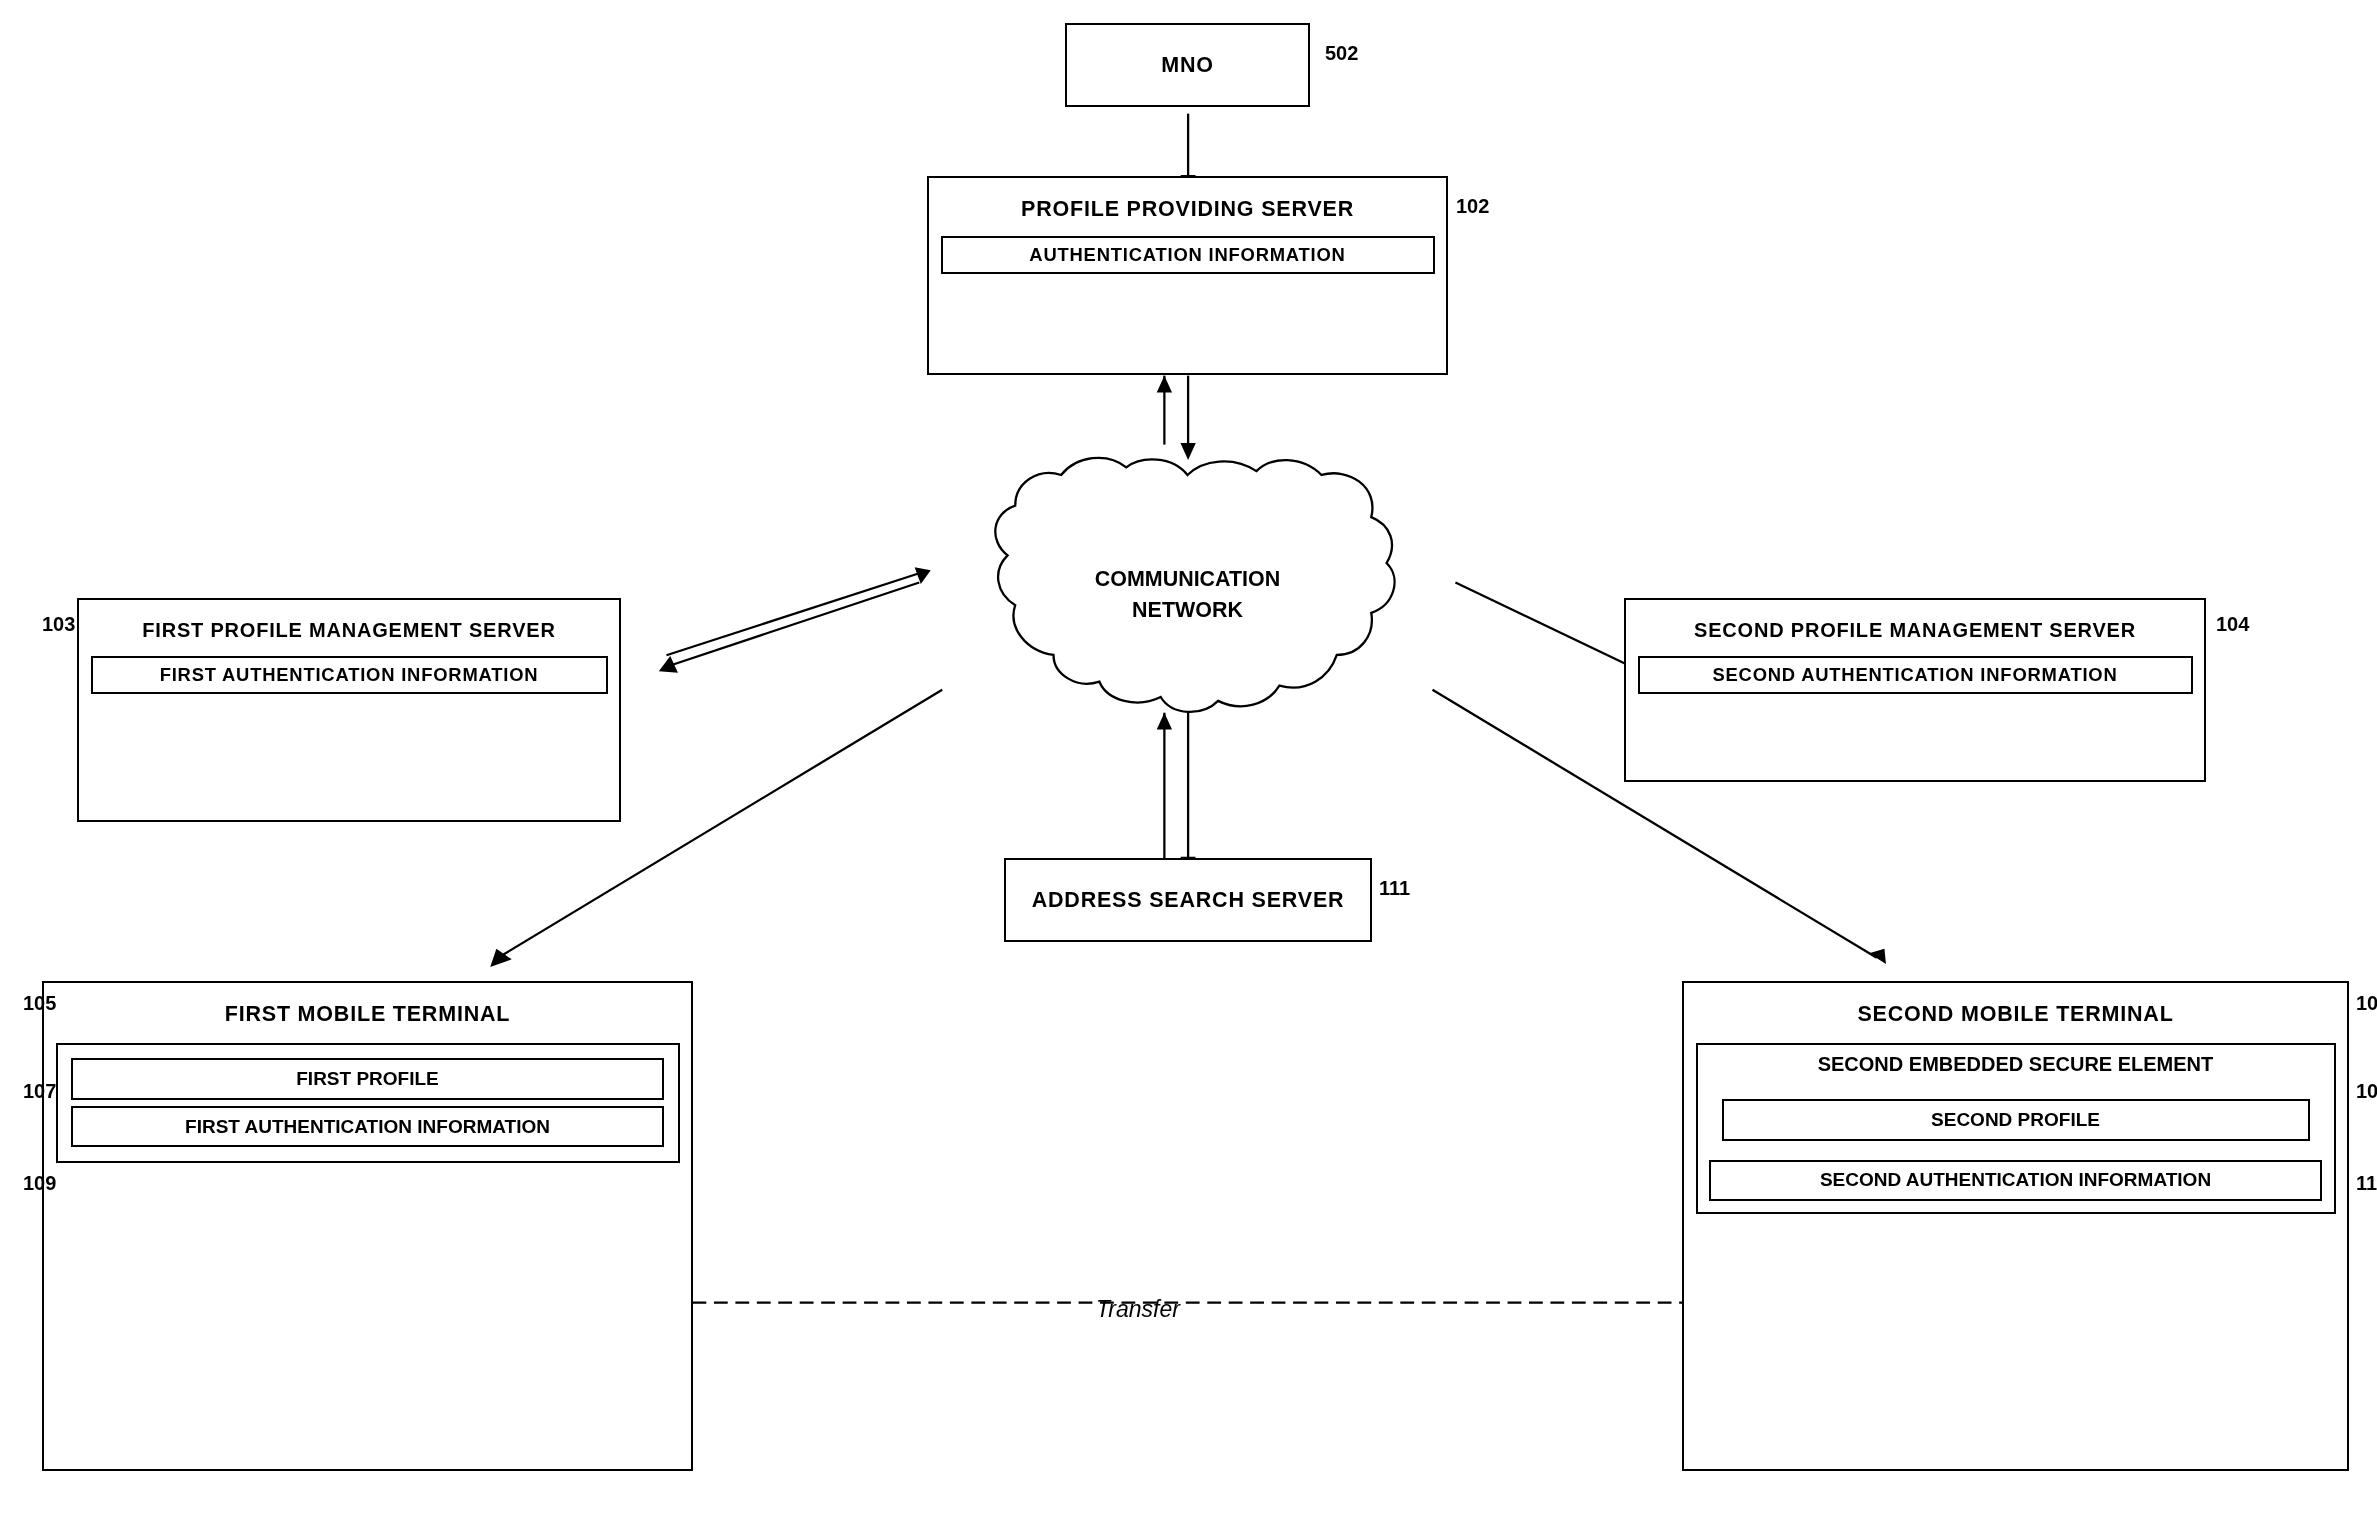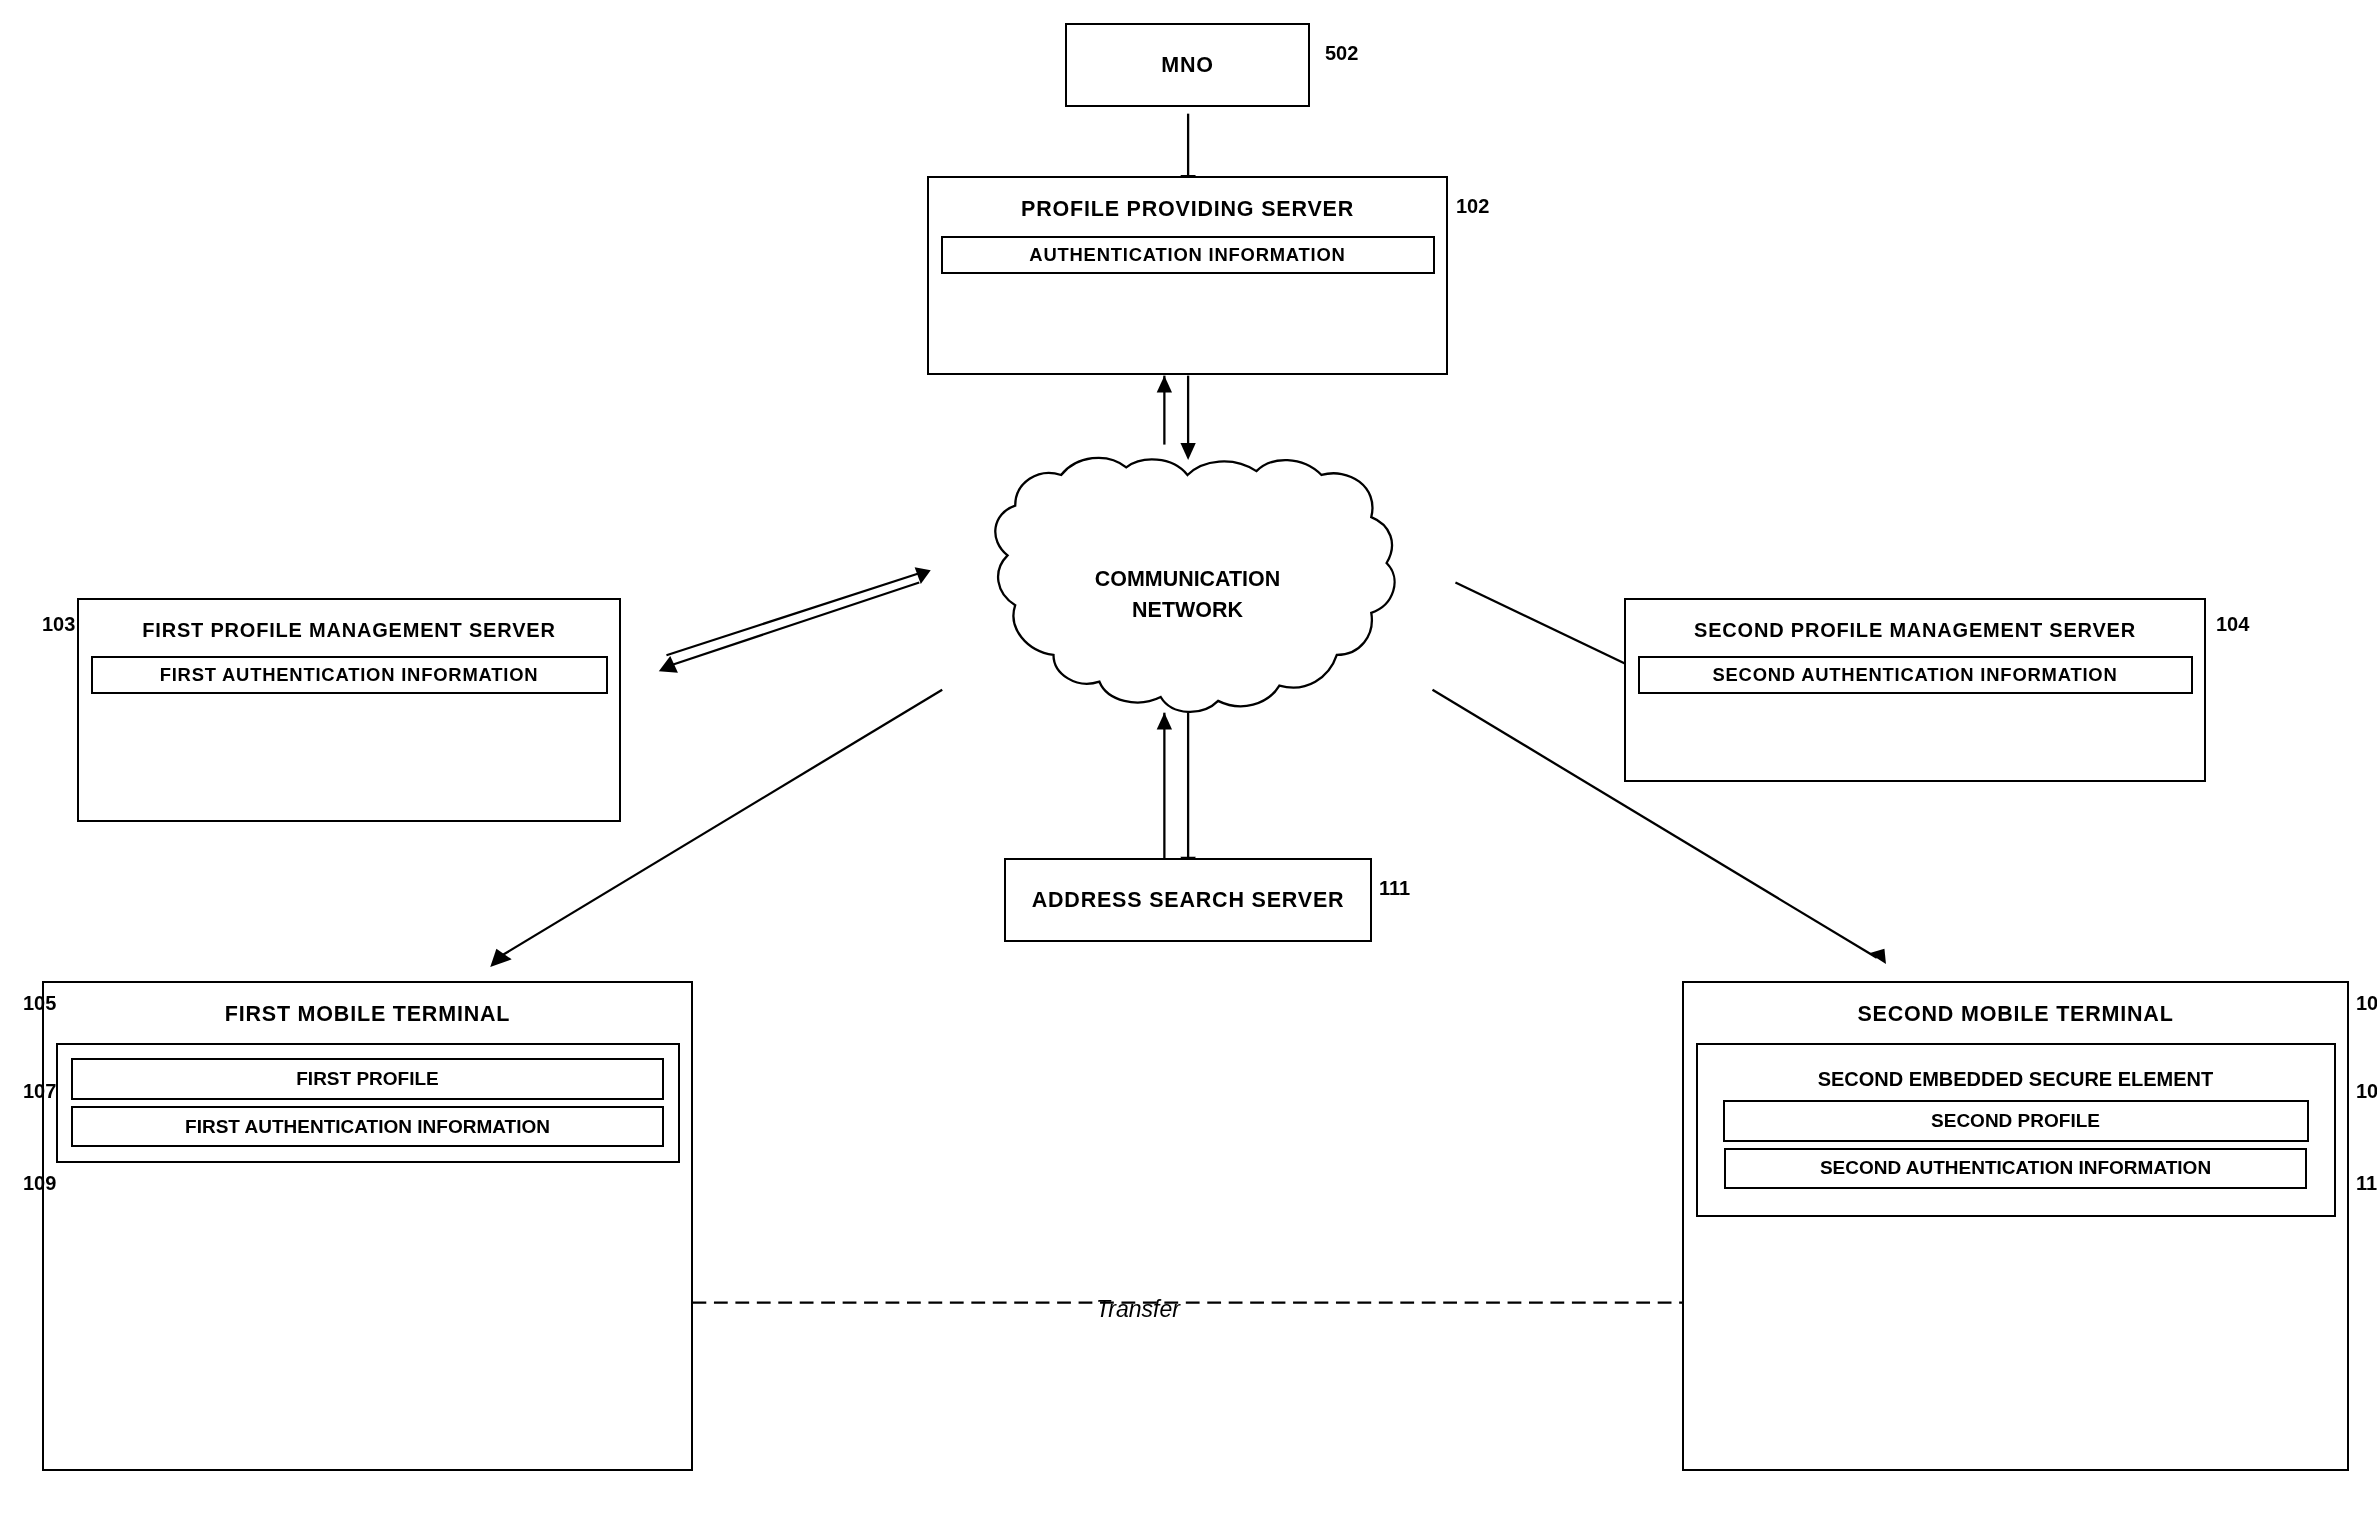--- a/index.html
+++ b/index.html
@@ -186,24 +186,24 @@
       </div>
     </div>
   </div>
   <span class="ref-num" style="left:23px; top:992px;">105</span>
   <span class="ref-num" style="left:23px; top:1080px;">107</span>
   <span class="ref-num" style="left:23px; top:1172px;">109</span>
 
   <div class="box" style="left:1682px; top:981px; width:667px; height:490px; justify-content:flex-start; padding-top:11.5px;">
     <span class="box-label">SECOND MOBILE TERMINAL</span>
 
-    <div style="border:2.3px solid #000; width:calc(100% - 23px); margin:7.7px 11.5px; padding:20px;">
+    <div style="border:2.3px solid #000; width:calc(100% - 23px); margin:7.7px 11.5px; padding:5px;">
       <div style="font-size:20px; font-weight:bold; text-align:center; padding:3.8px;">SECOND EMBEDDED SECURE ELEMENT</div>
 
-      <div style="border:2.3px solid #000; margin:5px; padding:7.7px 11.5px; text-align:center;">
+      <div style="border:2.3px solid #000; margin:19px; padding:7.7px 11.5px; text-align:center;">
         <span style="font-size:19px; font-weight:bold;">SECOND PROFILE</span>
       </div>
 
       <div style="border:2.3px solid #000; margin:6.1px; padding:7.7px 11.5px; text-align:center;">
         <span style="font-size:19px; font-weight:bold;">SECOND AUTHENTICATION INFORMATION</span>
       </div>
     </div>
   </div>
   <span class="ref-num" style="left:2356px; top:992px;">106</span>
   <span class="ref-num" style="left:2356px; top:1080px;">108</span>

